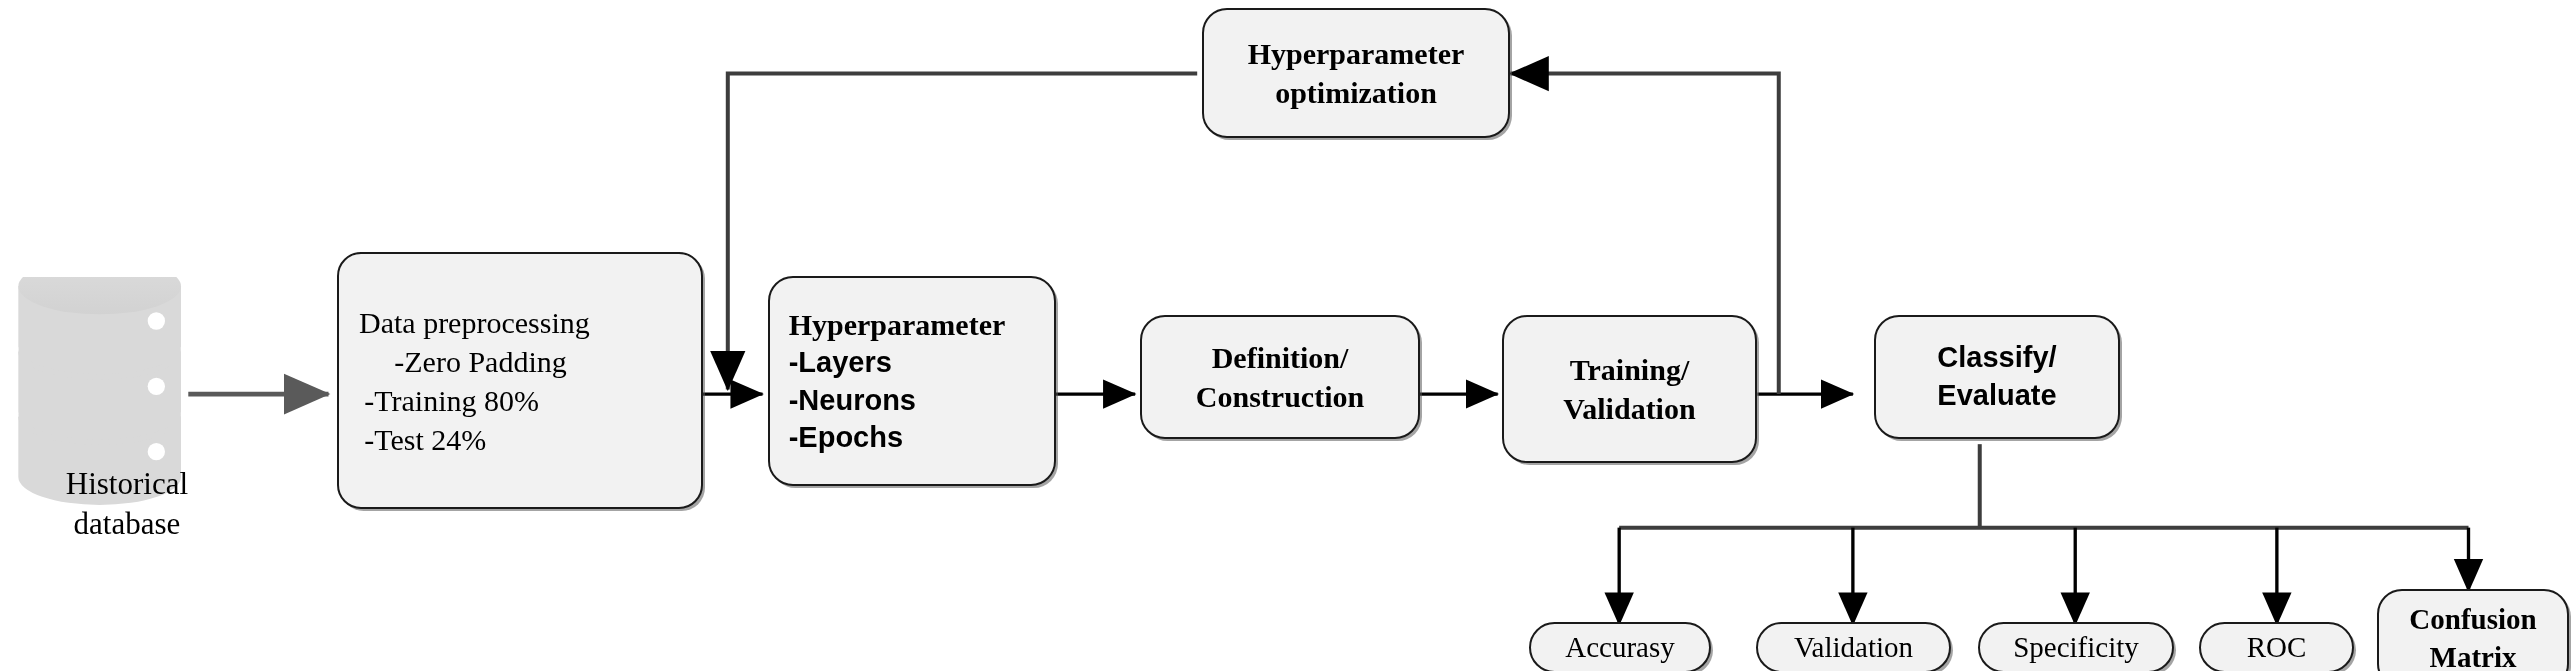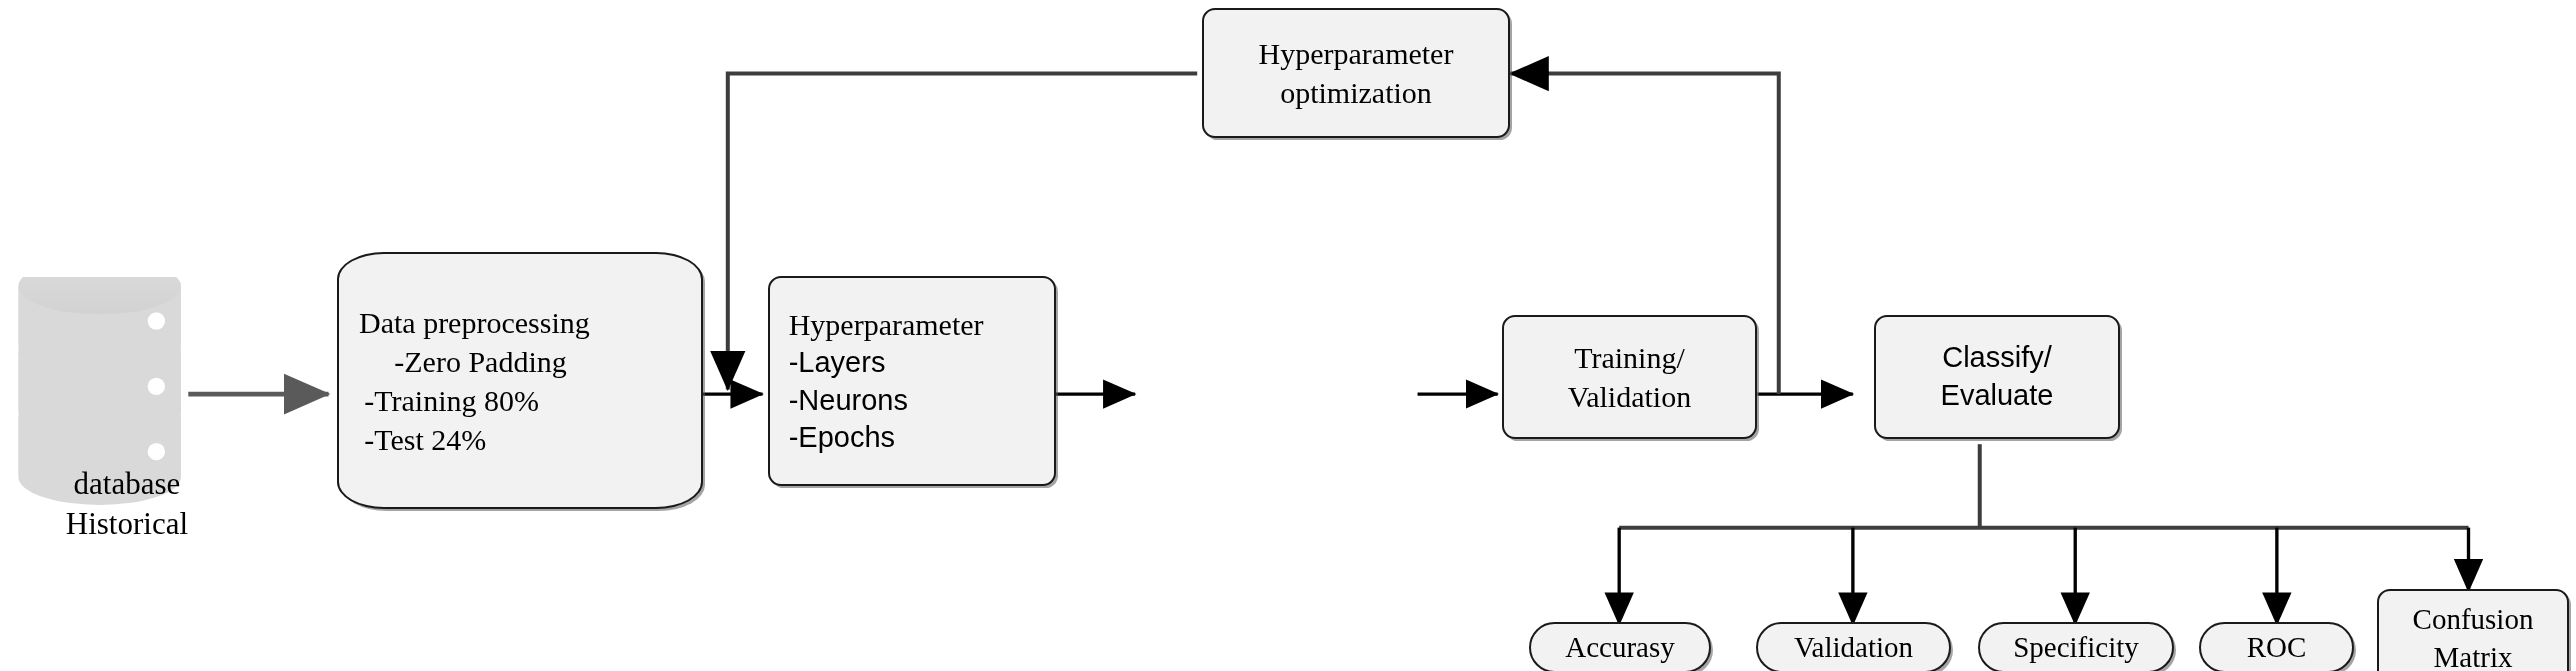--- a/index.html
+++ b/index.html
@@ -30,21 +30,21 @@
     box-sizing: border-box;
     background: #f2f2f2;
     border: 2px solid #1a1a1a;
     box-shadow: 2.7px 2.7px 0 -0.7px rgba(90,90,90,0.55);
     display: flex;
     flex-direction: column;
     justify-content: center;
     color: #000000;
     line-height: 1.30;
   }
-  .node.rounded { border-radius: 13px; }
+  .node.rounded { border-radius: 25px; font-weight: bold; }
   .node.pill    { border-radius: 29px; }
   .node.barrel  { border-radius: 47px / 27px; }
 
   .node .line { display: block; white-space: pre; }
 
   .serif { font-family: "Liberation Serif", "DejaVu Serif", serif; }
   .sans  { font-family: "Liberation Sans", "DejaVu Sans", sans-serif; }
 
   .t-center { text-align: center; align-items: center; }
   .t-left   { text-align: left; align-items: flex-start; }
@@ -70,22 +70,22 @@
   }
   .db-caption span { display: block; }
 </style>
 </head>
 <body>
 
 <div id="canvas">
 
   <div id="db-icon">
     <div class="db-caption">
+      <span>Historical</span>
       <span>database</span>
-      <span>Historical</span>
     </div>
     <svg width="200" height="230" viewBox="0 0 300 345">
       <defs>
         <linearGradient id="dbTop" x1="0" y1="0" x2="0" y2="1">
           <stop offset="0%" stop-color="#dcdcdc"></stop>
           <stop offset="100%" stop-color="#d2d2d2"></stop>
         </linearGradient>
       </defs>
 
       <path d="M8,210 L8,300 A122,42 0 0 0 252,300 L252,210 Z" fill="#d9d9d9"></path>
@@ -132,36 +132,40 @@
       <line x1="2425" y1="790" x2="3697" y2="790" stroke="#3d3d3d" stroke-width="6"></line>
 
       <line x1="2425" y1="790" x2="2425" y2="935" stroke="#000000" stroke-width="5" marker-end="url(#ah)"></line>
       <line x1="2775" y1="790" x2="2775" y2="935" stroke="#000000" stroke-width="5" marker-end="url(#ah)"></line>
       <line x1="3108" y1="790" x2="3108" y2="935" stroke="#000000" stroke-width="5" marker-end="url(#ah)"></line>
       <line x1="3410" y1="790" x2="3410" y2="935" stroke="#000000" stroke-width="5" marker-end="url(#ah)"></line>
       <line x1="3697" y1="790" x2="3697" y2="885" stroke="#000000" stroke-width="5" marker-end="url(#ah)"></line>
     </g>
   </svg>
 
-  <div class="node barrel serif t-left" style="left:337px; top:252px; width:366px; height:257px; padding:17.4px 0 17.4px 20px; font-size:30px;">
+  <div class="node barrel serif t-left" style="left:337px; top:252px; width:366px; height:257px; padding:17.4px 0 17.4px 20px; font-size:30px;border-radius:24px;">
     <span class="line">Data preprocessing</span>
     <span class="line" style="padding-left:5.3px;margin-left:30px;">-Zero Padding</span>
     <span class="line" style="padding-left:5.3px;">-Training 80%</span>
     <span class="line" style="padding-left:5.3px;">-Test 24%</span>
   </div>
 
   <div class="node rounded t-left" style="left:768px; top:276px; width:288px; height:210px; padding:12px 0 12px 18.7px;">
     <span class="line serif" style="font-size:30px;">Hyperparameter</span>
     <span class="line sans" style="font-size:29px;">-Layers</span>
     <span class="line sans" style="font-size:29px;">-Neurons</span>
     <span class="line sans" style="font-size:29px;">-Epochs</span>
   </div>
 
-
-  <div class="node rounded serif t-center" style="left:1502px; top:315px; width:255px; height:124px; font-size:30px;">
+  <div class="node rounded serif t-center" style="left:1140px; top:315px; width:280px; height:124px; font-size:30px;">
+    <span class="line">Definition/</span>
+    <span class="line">Construction</span>
+  </div>
+
+  <div class="node rounded serif t-center" style="left:1502px; top:315px; width:255px; height:148px; font-size:30px;">
     <span class="line">Training/</span>
     <span class="line">Validation</span>
   </div>
 
   <div class="node rounded sans t-center" style="left:1858px; top:315px; width:246px; height:124px; font-size:29px;margin-left:16px;">
     <span class="line">Classify/</span>
     <span class="line">Evaluate</span>
   </div>
 
   <div class="node rounded serif t-center" style="left:1202px; top:8px; width:308px; height:130px; font-size:30px;">

